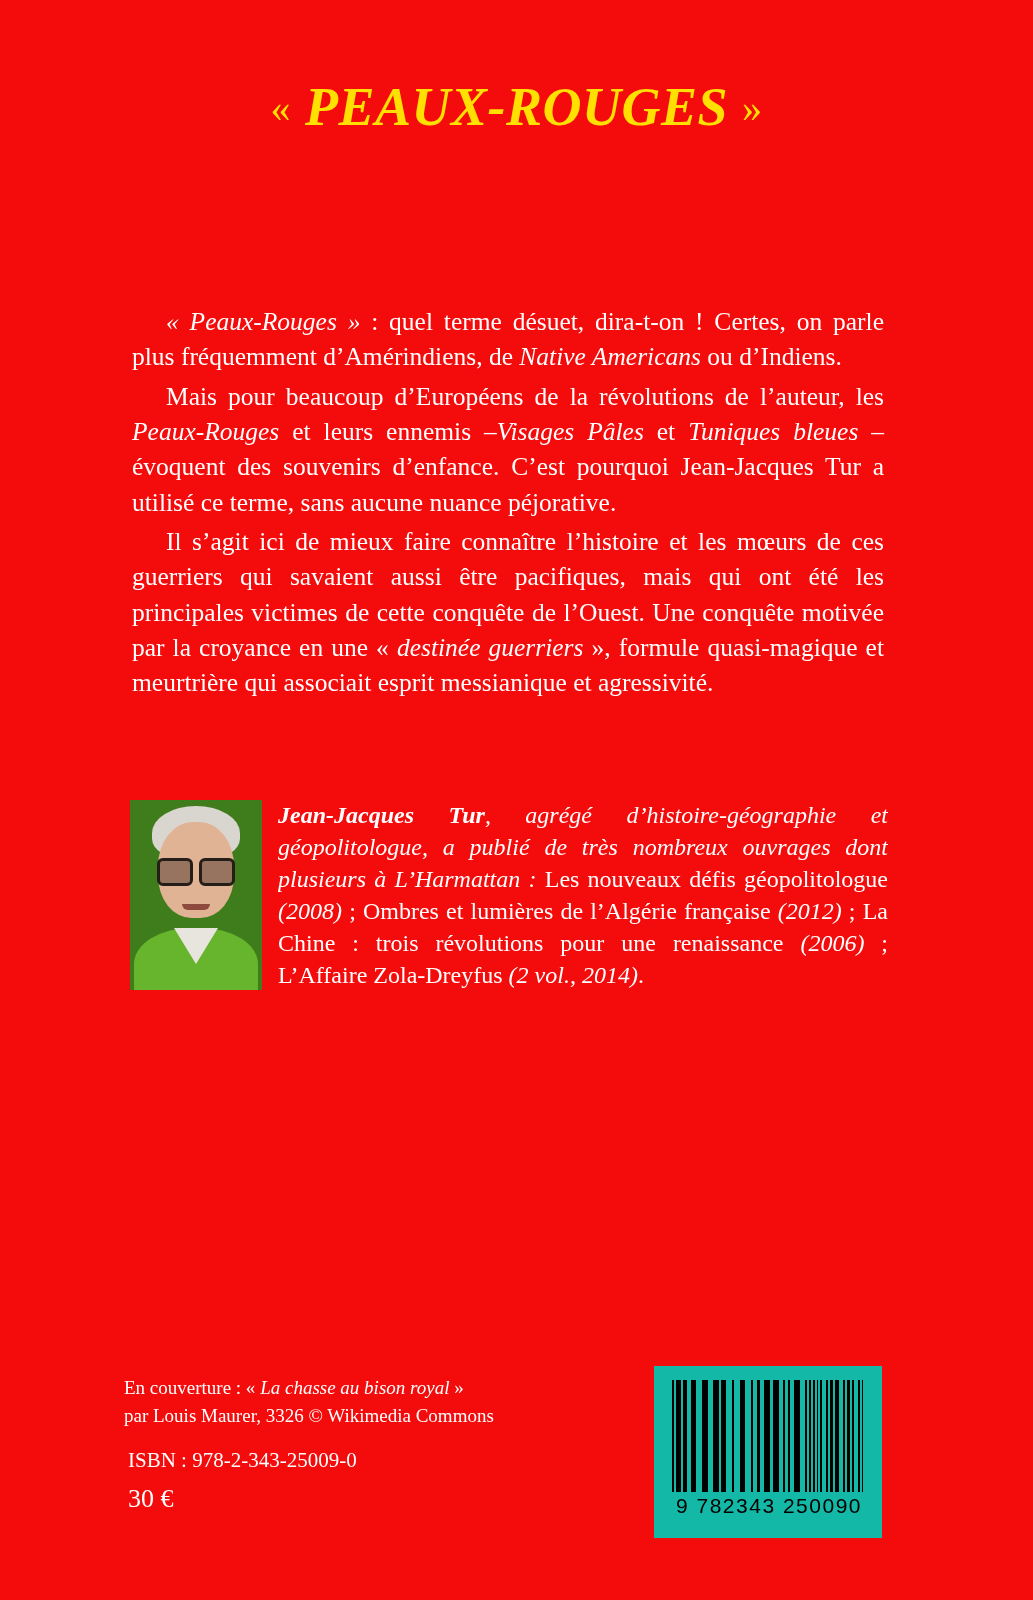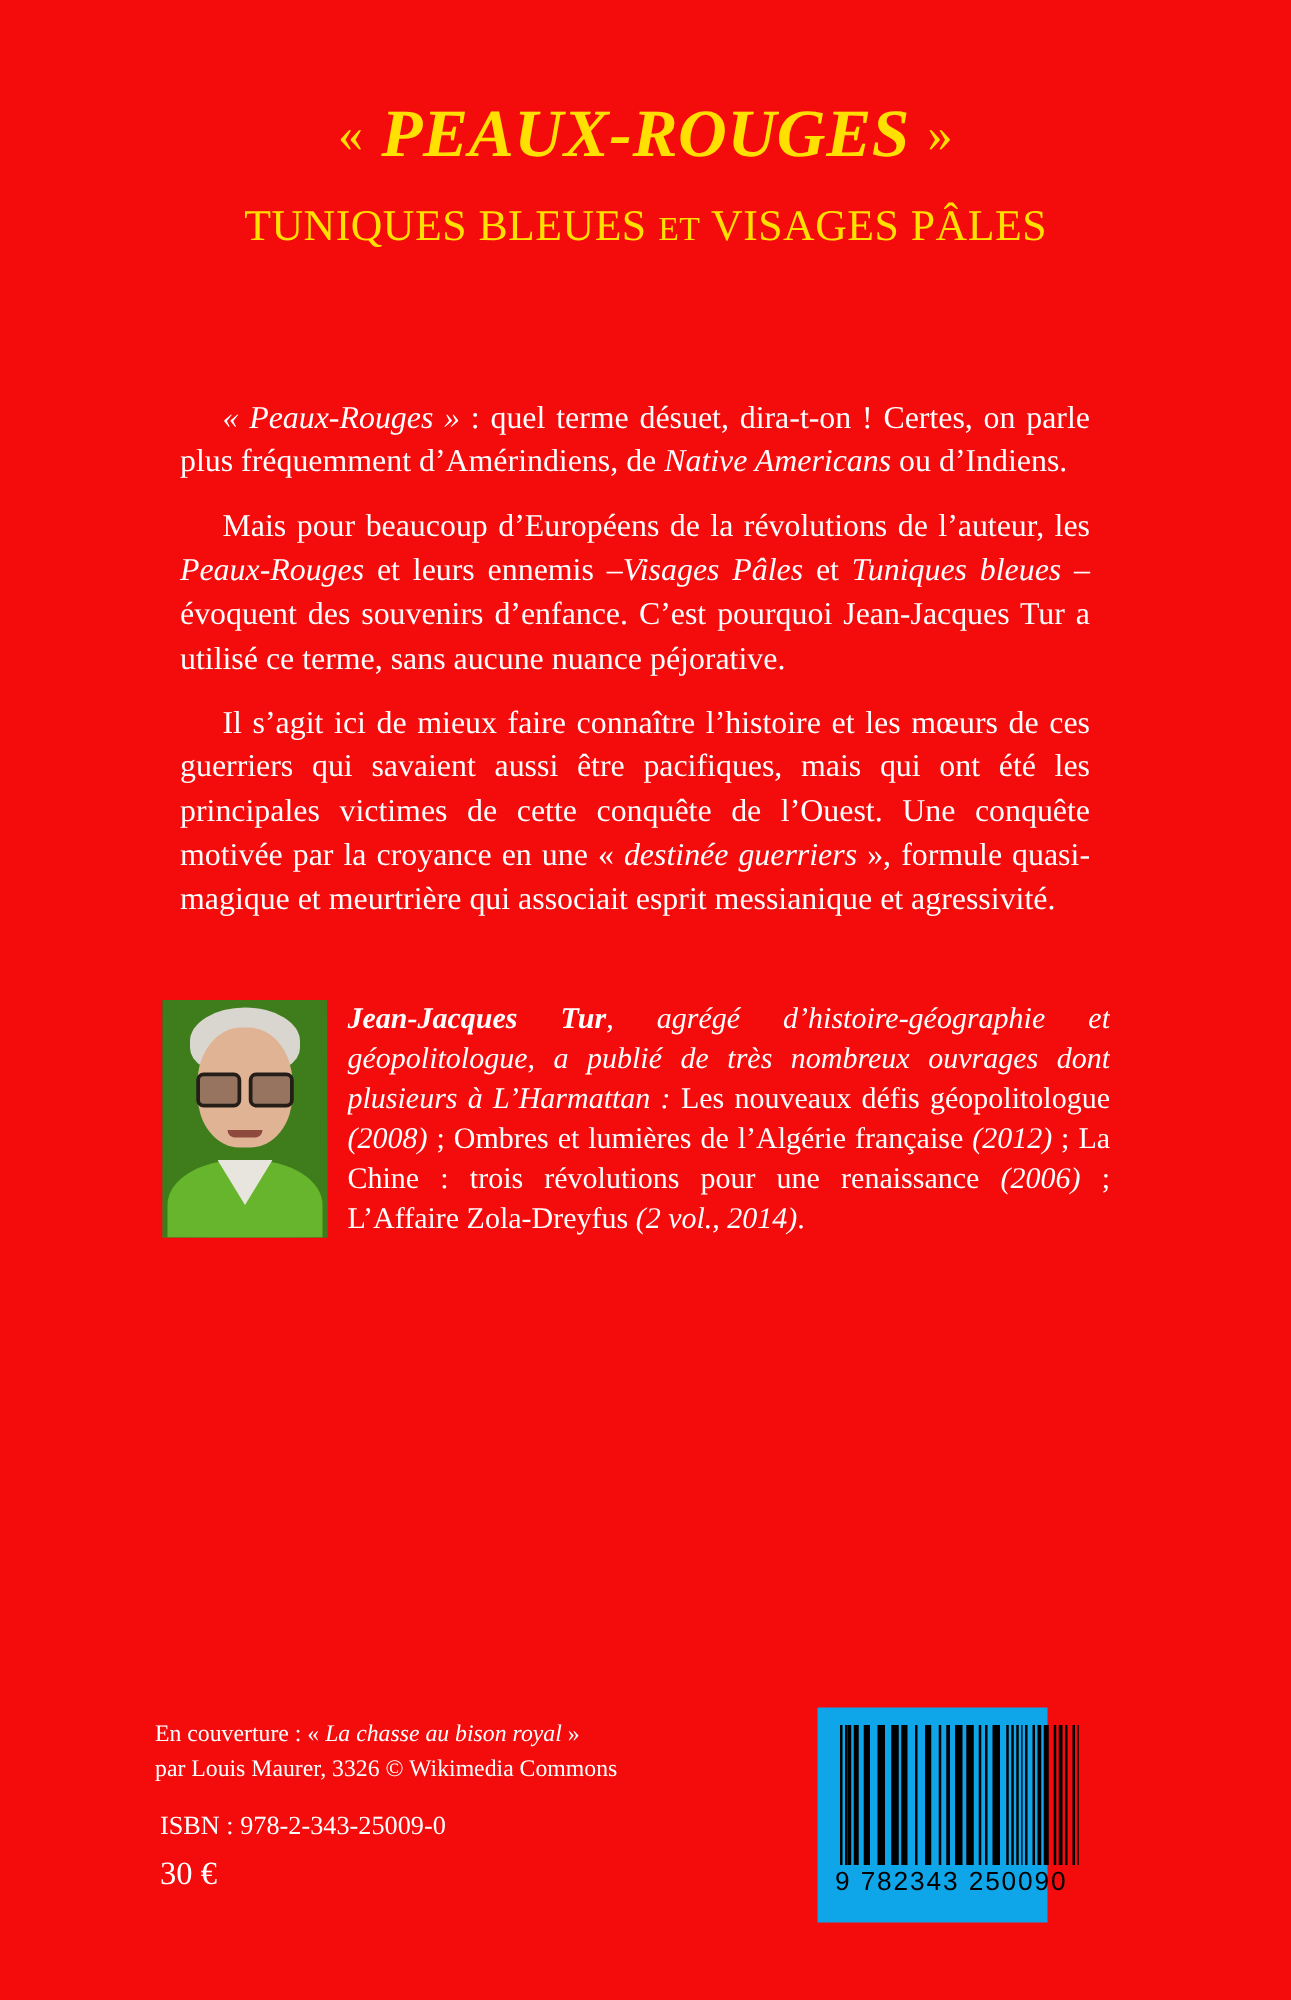--- a/index.html
+++ b/index.html
@@ -55,21 +55,21 @@
   .blurb {
     position: absolute;
     top: 300px;
     left: 128px;
     width: 760px;
     font-size: 25.5px;
     line-height: 1.385;
     text-align: justify;
   }
   .blurb p {
-    margin: 16px;
+    margin: 4px;
     text-indent: 34px;
   }
   .blurb i {
     font-style: italic;
   }
 
   
   .author-block {
     position: absolute;
     top: 800px;
@@ -179,23 +179,23 @@
     left: 128px;
     top: 1484px;
     font-size: 26px;
   }
 
   
   .barcode-box {
     position: absolute;
     left: 654px;
     top: 1366px;
-    width: 184px;
+    width: 228px;
     height: 172px;
-    background: #0ea5e9;
+    background: #14b8a6;
     padding: 0;
   }
   .barcode-bars {
     position: absolute;
     left: 18px;
     top: 14px;
     width: 192px;
     height: 112px;
     display: flex;
     align-items: flex-start;
@@ -220,25 +220,20 @@
   }
 </style>
 </head>
 <body>
 
 <div class="title-block">
   <div class="main-title">
     <span class="guillemet">«</span>
     <span>PEAUX-ROUGES</span>
     <span class="guillemet">»</span>
-  </div>
-  <div class="subtitle">
-    <span>TUNIQUES BLEUES</span>
-    <span class="small-caps">ET</span>
-    <span>VISAGES PÂLES</span>
   </div>
 </div>
 
 <div class="blurb">
   <p><i>« Peaux-Rouges »</i><span> : quel terme désuet, dira-t-on ! Certes, on parle plus fréquemment d’Amérindiens, de </span><i>Native Americans</i><span> ou d’Indiens.</span></p>
   <p><span>Mais pour beaucoup d’Européens de la révolutions de l’auteur, les </span><i>Peaux-Rouges</i><span> et leurs ennemis –</span><i>Visages Pâles</i><span> et </span><i>Tuniques bleues</i><span> – évoquent des souvenirs d’enfance. C’est pourquoi Jean-Jacques Tur a utilisé ce terme, sans aucune nuance péjorative.</span></p>
   <p><span>Il s’agit ici de mieux faire connaître l’histoire et les mœurs de ces guerriers qui savaient aussi être pacifiques, mais qui ont été les principales victimes de cette conquête de l’Ouest. Une conquête motivée par la croyance en une « </span><i>destinée guerriers</i><span> », formule quasi-magique et meurtrière qui associait esprit messianique et agressivité.</span></p>
 </div>
 
 <div class="author-block">

